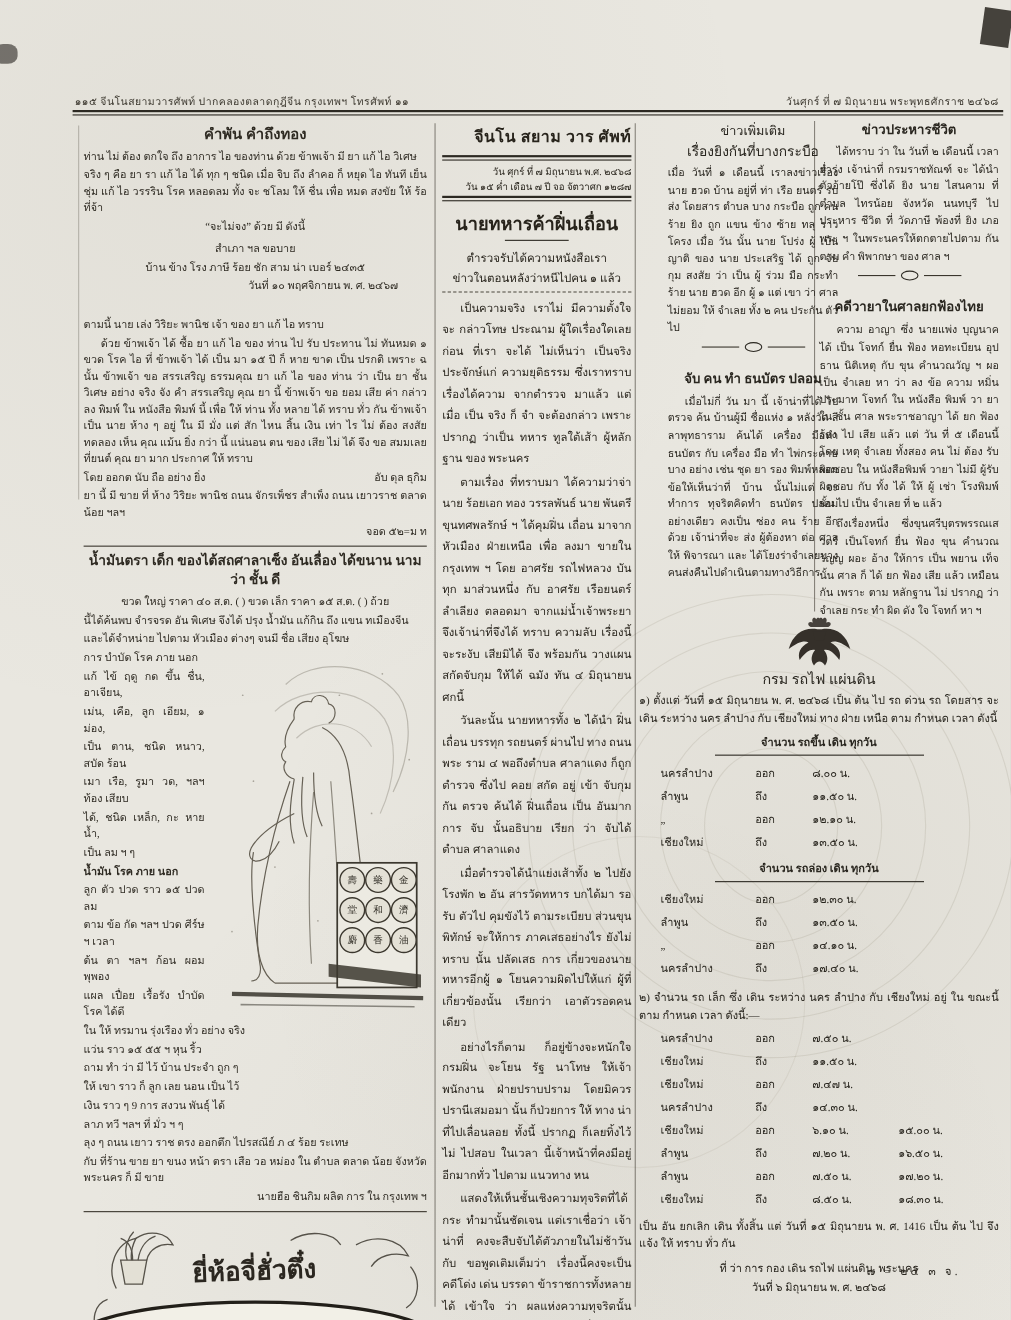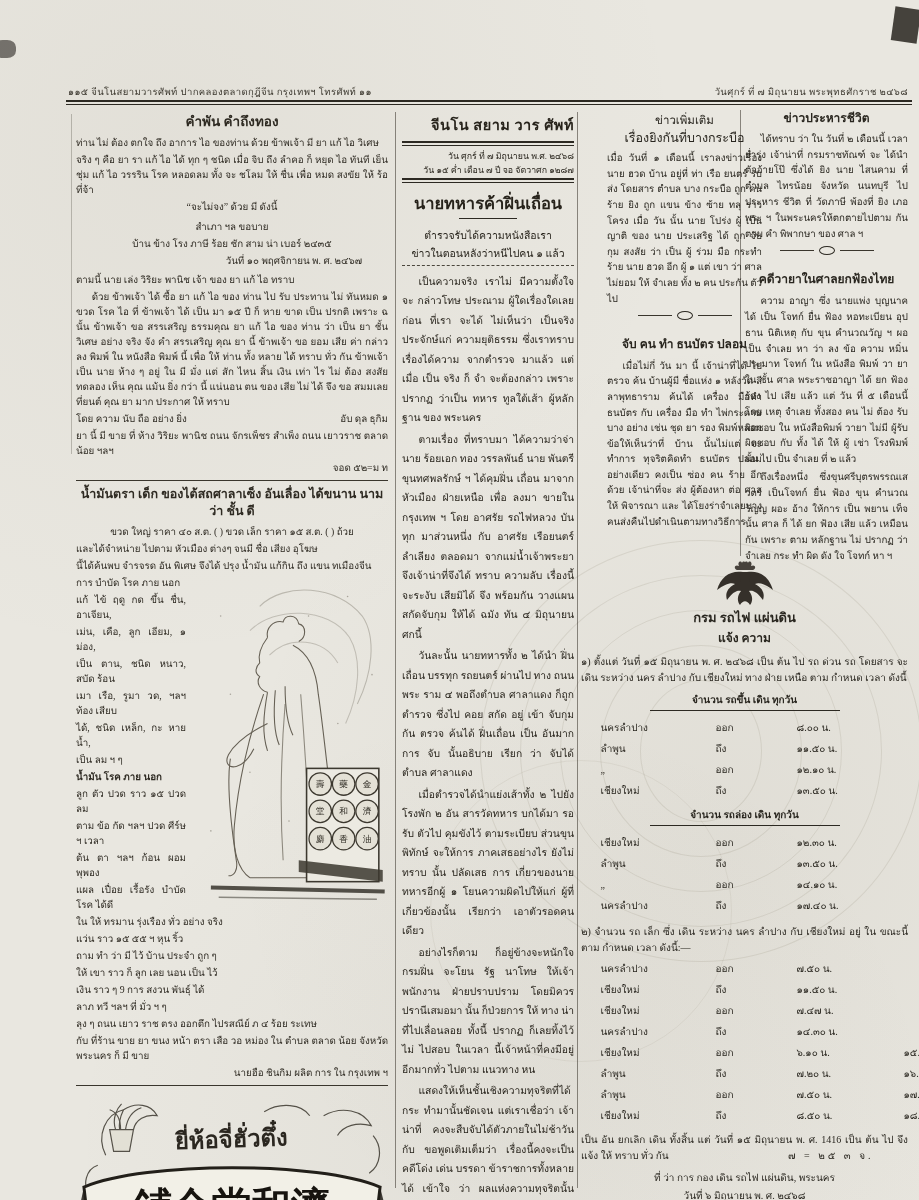--- a/index.html
+++ b/index.html
@@ -48,25 +48,25 @@
   #col3{left:607px;top:113px;width:155px;font-size:9.7px;line-height:15.6px;}
   #col3 .c-title{font-size:11.5px;font-weight:normal;margin-bottom:2px;}
   #col3 .c-sub{font-size:12.5px;margin-bottom:4px;}
   .sec-head{font-size:12px;font-weight:bold;text-align:center;margin:17px 0 5px;}
   
   #col4{left:745px;top:111px;width:163px;font-size:9.7px;line-height:15.8px;}
   #col4 .c-title{font-size:12px;margin-bottom:4px;}
   
   #rail{left:581px;top:560px;width:327px;font-size:10px;line-height:16px;}
   #rail .emb{display:block;margin:0 auto 4px;}
-  #rail .t1{font-size:13px;font-weight:bold;text-align:center;margin-bottom:4px;}
+  #rail .t1{font-size:13px;font-weight:normal;text-align:center;margin-bottom:4px;}
   #rail .t2{font-size:12px;font-weight:bold;text-align:center;margin-bottom:8px;}
   .tt-title{text-align:center;font-weight:bold;border-bottom:1.4px solid #2c2922;width:190px;margin:6px auto 6px;padding-bottom:2px;}
   .tt{width:300px;margin:0 auto;}
-  .tt .row{display:grid;grid-template-columns:92px 52px 78px 72px;line-height:21px;gap:29px;}
+  .tt .row{display:grid;grid-template-columns:92px 52px 78px 72px;line-height:21px;}
   .tt .st{text-indent:6px;} .tt .tm{text-align:left;}
   .sig{text-align:center;text-indent:0;margin-top:6px;}
   .sig2{text-align:center;text-indent:0;}
   .code{position:absolute;font-size:10px;letter-spacing:3px;}
   
   .ring{position:absolute;border:1px solid rgba(80,65,40,.10);border-radius:50%;}
   .latin-ghost{letter-spacing:6px;color:rgba(60,55,45,.35);font-size:15px;}
 </style>
 </head>
 <body>
@@ -95,35 +95,35 @@
   <div class="vline" style="left:740px;top:110px;height:446px;"></div>
 
   <div id="col1" class="col">
     <div class="c-title">คำพัน คำถึงทอง</div>
     <p class="noind">ท่าน ไม่ ต้อง ตกใจ ถึง อาการ ไอ ของท่าน     ด้วย ข้าพเจ้า มี ยา แก้ ไอ วิเศษ</p>
     <p class="noind">จริง ๆ   คือ ยา รา แก้ ไอ ได้ ทุก ๆ ชนิด    เมื่อ จิบ ถึง ลำคอ ก็ หยุด ไอ ทันที   เย็น ชุ่ม แก้ ไอ วรรริน โรค หลอดลม    ทั้ง จะ ชโลม ให้ ชื่น    เพื่อ หมด สงขัย ให้ ร้อ ที่จ้า</p>
     <p class="cen">“จะไม่จง”  ด้วย   มี ดังนี้</p>
     <p class="cen" style="margin-top:5px;">สำเภา ฯล ขอบาย</p>
     <p class="cen">บ้าน ข้าง โรง ภาษี ร้อย ชัก สาม      น่า เบอร์ ๒๔๓๕</p>
     <p class="rt" style="padding-right:26px;">วันที่ ๑๐ พฤศจิกายน      พ. ศ. ๒๔๖๗</p>
-    <p class="noind" style="margin-top:4px;">ตามนี้ นาย เล่ง วิริยะ พานิช     เจ้า ของ ยา แก้ ไอ ทราบ</p>
+    <p class="noind" style="margin-top:20px;">ตามนี้ นาย เล่ง วิริยะ พานิช     เจ้า ของ ยา แก้ ไอ ทราบ</p>
     <p>ด้วย ข้าพเจ้า ได้ ซื้อ ยา แก้ ไอ ของ ท่าน     ไป รับ ประทาน ไม่ ทันหมด ๑ ขวด โรค ไอ ที่ ข้าพเจ้า ได้ เป็น มา ๑๕ ปี    ก็ หาย ขาด เป็น ปรกติ    เพราะ ฉนั้น ข้าพเจ้า ขอ สรรเสริญ ธรรมคุณ ยา แก้ ไอ ของ ท่าน ว่า เป็น ยา ชั้น วิเศษ อย่าง จริง จัง   คำ สรรเสริญ คุณ ยา นี้ ข้าพเจ้า ขอ ยอม เสีย ค่า กล่าว ลง พิมพ์ ใน หนังสือ พิมพ์ นี้ เพื่อ ให้ ท่าน ทั้ง หลาย ได้ ทราบ ทั่ว กัน    ข้าพเจ้า เป็น นาย ห้าง ๆ อยู่ ใน มี มั่ง แต่ สัก ไหน    สิ้น เงิน เท่า ไร ไม่ ต้อง สงสัย    ทดลอง เห็น คุณ แม้น ยิ่ง กว่า นี้ แน่นอน ตน ของ เสีย ไม่ ได้     จึง ขอ สมมเลย ที่ยนต์ คุณ ยา มาก ประกาศ ให้ ทราบ</p>
     <p class="noind" style="display:flex;justify-content:space-between;">
-      <span>โดย ความ นับ ถือ อย่าง ยิ่ง</span>
+      <span>โดย ออกต นับ ถือ อย่าง ยิ่ง</span>
       <span>อับ ดุล ธุกิม</span>
     </p>
     <p class="noind">ยา นี้ มี ขาย ที่ ห้าง วิริยะ พานิช   ถนน จักรเพ็ชร   สำเพ็ง   ถนน เยาวราช   ตลาด น้อย ฯลฯ</p>
     <p class="rt">จอด ๕๒=ม ท</p>
     <hr class="hr1">
 
     <div>
       <div class="ad-head">น้ำมันตรา เด็ก ของไต้สถศาลาเซ็ง อันเลื่อง ได้ขนาน นามว่า ชั้น ดี</div>
       <p class="cen">ขวด ใหญ่ ราคา ๔๐ ส.ต. (     ) ขวด เล็ก ราคา ๑๕ ส.ต. (     ) ถ้วย</p>
+      <p class="noind">นี้ได้ค้นพบ จำรจรด อัน พิเศษ      จึงได้ ปรุง น้ำมัน แก้กิน ถึง แขน ทเมืองจีน</p>
       <p class="noind">และได้จำหน่าย ไปตาม หัวเมือง ต่างๆ จนมี ชื่อ เสียง อุโฆษ</p>
-      <p class="noind">นี้ได้ค้นพบ จำรจรด อัน พิเศษ      จึงได้ ปรุง น้ำมัน แก้กิน ถึง แขน ทเมืองจีน</p>
 
       <svg class="illus" viewBox="0 0 200 340" xmlns="http://www.w3.org/2000/svg">
         <g stroke="#585246" fill="none" stroke-width="1.1" opacity=".9">
           <path d="M70,30 C95,5 150,8 175,40 C190,62 185,100 170,130" opacity=".35"></path>
           <path d="M60,55 C85,30 140,30 162,62 C175,84 172,120 158,150" opacity=".3"></path>
           <path d="M80,80 C100,60 135,62 150,88" opacity=".3"></path>
 
           <path d="M78,62 C76,52 84,44 94,46 C96,38 108,38 110,48 C118,50 118,62 110,66"></path>
           <path d="M78,62 C72,70 68,80 70,88 C66,92 64,98 70,102 C66,108 70,116 78,118"></path>
 
@@ -283,21 +283,20 @@
 
   <div id="rail" class="col">
     <svg class="emb" width="64" height="46" viewBox="0 0 64 46" xmlns="http://www.w3.org/2000/svg">
       <g fill="#35302a">
         <path d="M32,6 C30,2 34,0 35,3 C36,0 40,2 38,6 C42,4 44,8 40,10 L24,10 C20,8 22,4 26,6 C24,2 28,0 29,3 C30,0 34,2 32,6 Z" opacity=".9"></path>
         <path d="M4,30 C8,16 18,10 30,12 L34,12 C46,10 56,16 60,30 C52,24 46,22 42,24 C50,28 52,34 50,40 C44,32 40,30 36,31 C40,36 40,41 37,45 C34,40 30,40 27,45 C24,41 24,36 28,31 C24,30 20,32 14,40 C12,34 14,28 22,24 C18,22 12,24 4,30 Z"></path>
         <path d="M26,14 L38,14 L36,22 L28,22 Z" opacity=".85"></path>
       </g>
     </svg>
     <div class="t1">กรม รถไฟ แผ่นดิน</div>
-    <div class="t2">แจ้ง ความ</div>
     <p class="noind">๑)  ตั้งแต่ วันที่ ๑๕ มิถุนายน พ. ศ. ๒๔๖๘ เป็น ต้น ไป รถ ด่วน รถ โดยสาร จะ เดิน ระหว่าง   นคร ลำปาง กับ เชียงใหม่ ทาง ฝ่าย เหนือ ตาม กำหนด เวลา ดังนี้</p>
 
     <div class="tt-title">จำนวน รถขึ้น   เดิน ทุกวัน</div>
     <div class="tt">
       <div class="row">
           <span class="st">นครลำปาง</span>
           <span>ออก</span>
           <span class="tm">๘.๐๐ น.</span>
           <span class="tm"></span>
         </div>

